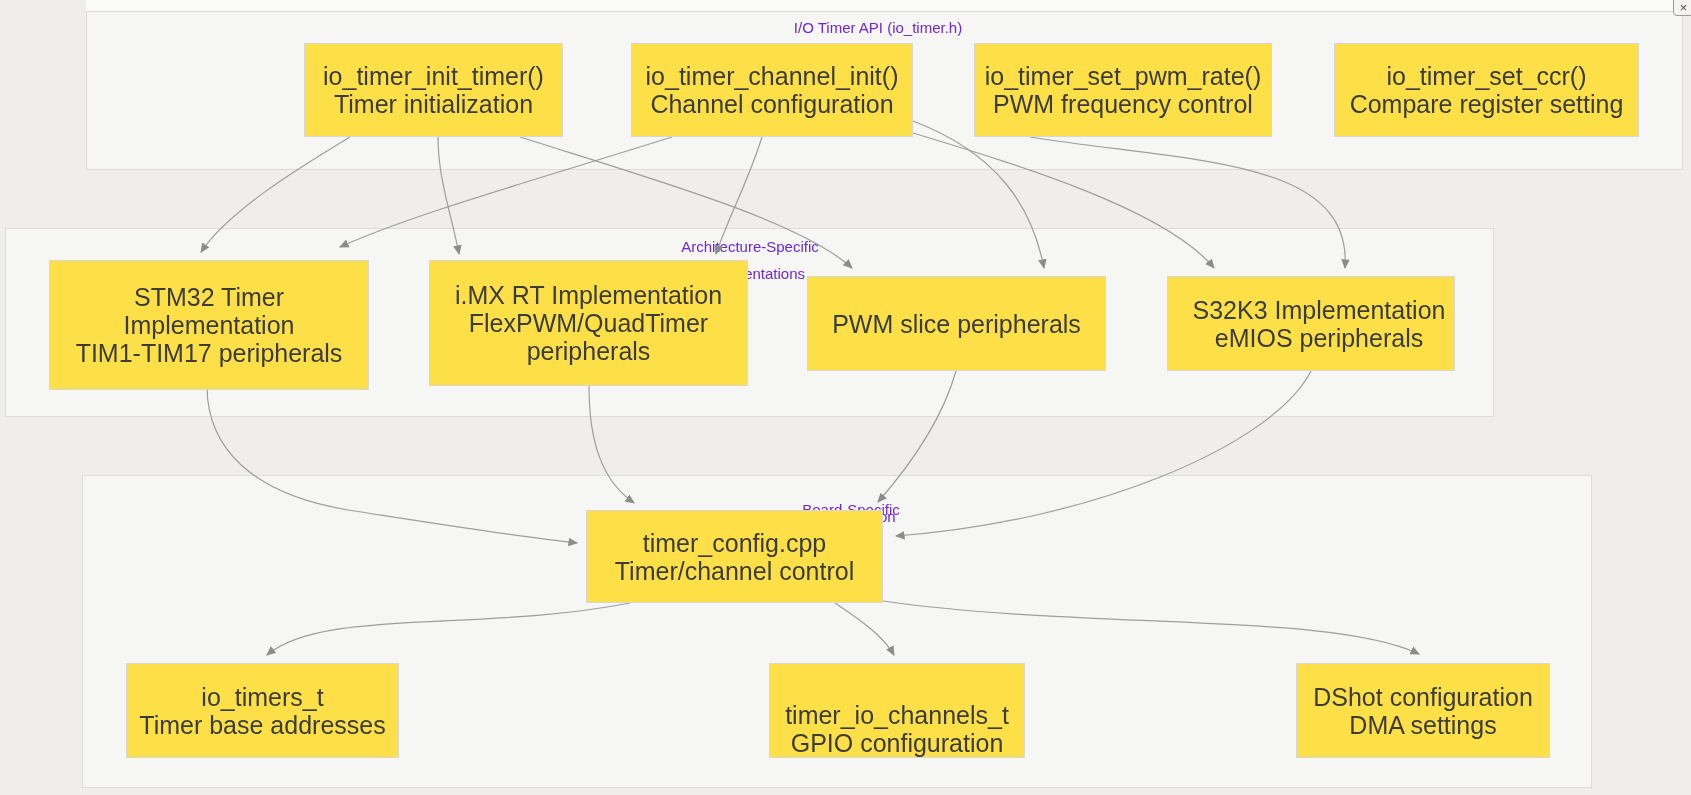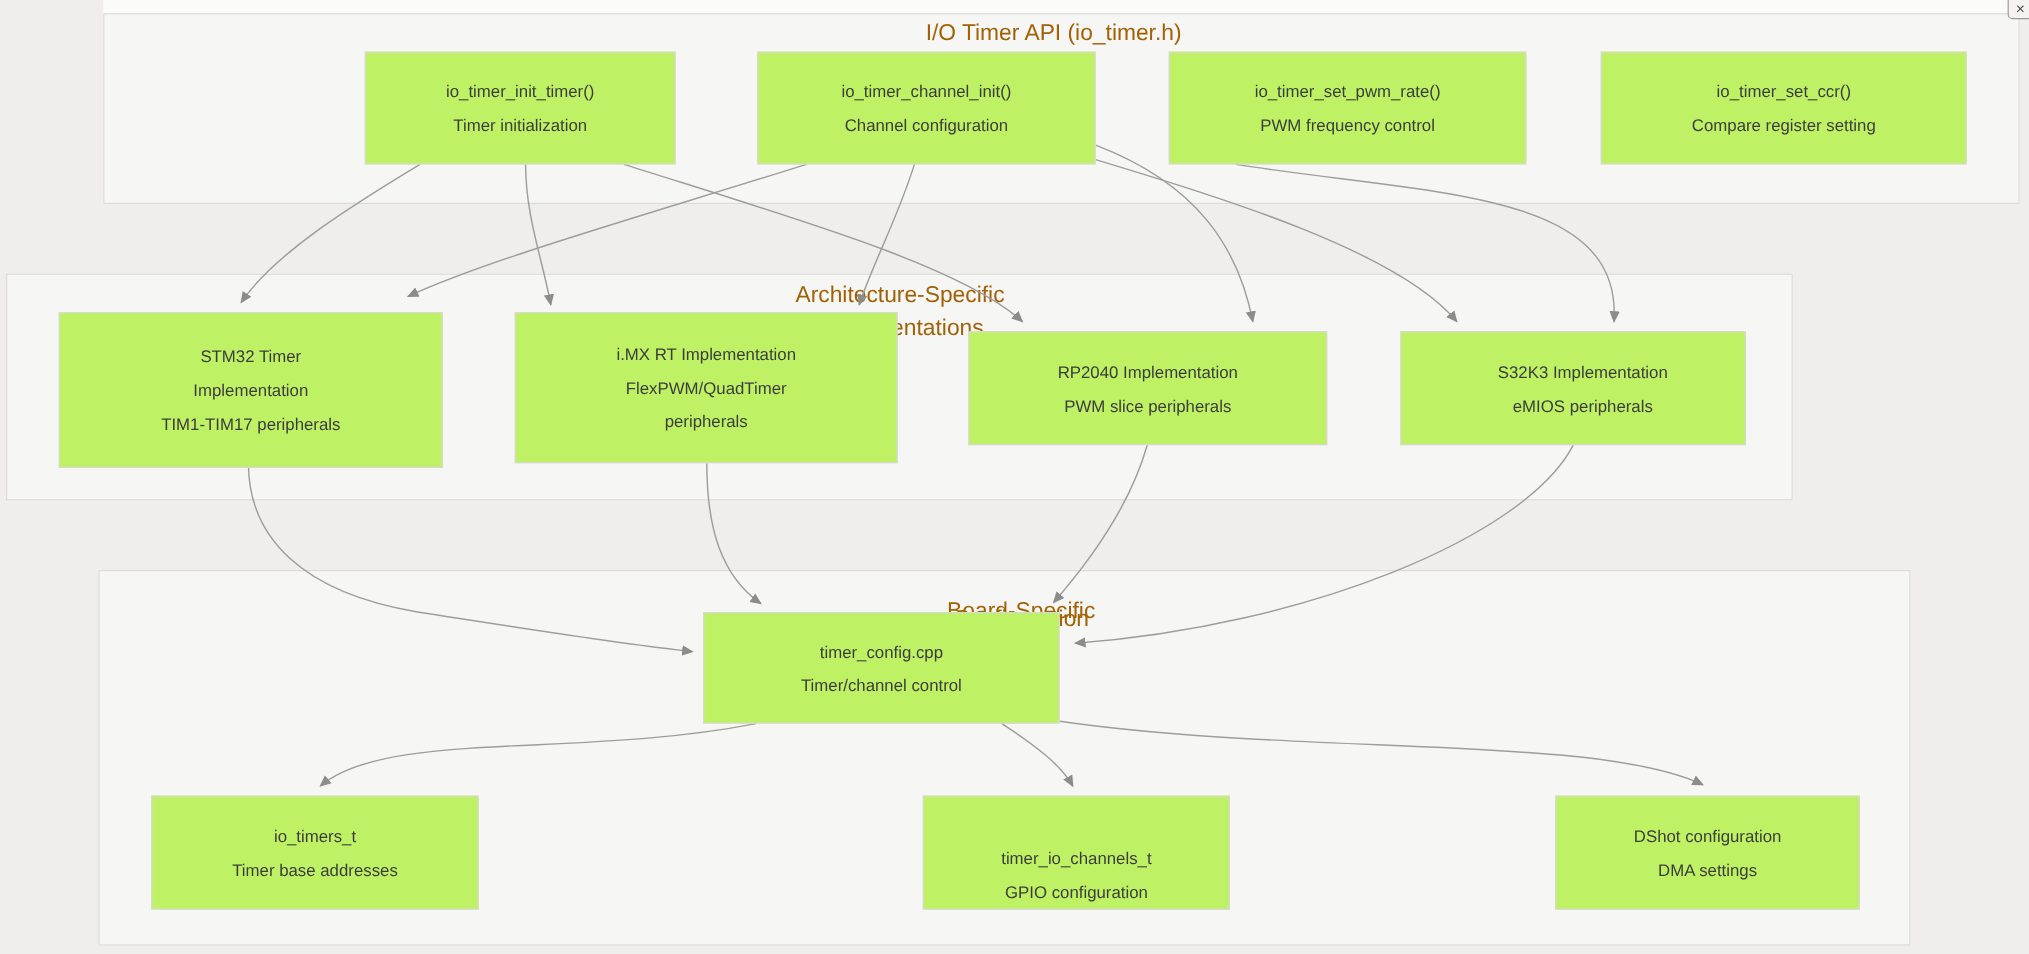--- a/index.html
+++ b/index.html
@@ -9,28 +9,28 @@
     font-family:"Liberation Sans","DejaVu Sans",sans-serif;
     color:#3e3e3e;
   }
   .top-strip{position:absolute;left:86px;top:0;width:1605px;height:11px;background:#fbfbf9;}
   .section{
     position:absolute;background:#f6f6f4;border:1px solid #dedcd8;
     box-sizing:border-box;z-index:1;
   }
   .sec-title{
     position:absolute;transform:translateX(-50%);white-space:nowrap;
-    font-size:19px;line-height:24px;color:#a16207;z-index:1;
+    font-size:15px;line-height:24px;color:#6d28d9;z-index:1;
   }
   #edge-layer{position:absolute;left:0;top:0;z-index:2;pointer-events:none;}
   .node{
-    position:absolute;background:#bef264;border:1px solid #d9d7d4;
+    position:absolute;background:#fde047;border:1px solid #d9d7d4;
     box-sizing:border-box;z-index:3;
     display:flex;flex-direction:column;justify-content:center;align-items:center;
-    text-align:center;font-size:14px;line-height:28px;color:#3c3c3c;
+    text-align:center;font-size:25px;line-height:28px;color:#3c3c3c;
   }
   .node-line{white-space:nowrap;}
   .close-btn{
     position:absolute;left:1673px;top:-5px;width:21px;height:21px;
     background:#f4f3f1;border:1px solid #9a9a9a;border-radius:4px;
     box-sizing:border-box;z-index:5;
     display:flex;align-items:flex-end;justify-content:center;
     font-size:13px;line-height:15px;color:#4a4a4a;cursor:default;
   }
 </style>
@@ -95,21 +95,20 @@
       <div class="node-line">STM32 Timer</div>
       <div class="node-line">Implementation</div>
       <div class="node-line">TIM1-TIM17 peripherals</div>
     </div>
     <div class="node" style="left: 429px; top: 260px; width: 319px; height: 126px;">
       <div class="node-line">i.MX RT Implementation</div>
       <div class="node-line">FlexPWM/QuadTimer</div>
       <div class="node-line">peripherals</div>
     </div>
     <div class="node" style="left: 807px; top: 276px; width: 299px; height: 95px;">
-      <div class="node-line">RP2040 Implementation</div>
       <div class="node-line">PWM slice peripherals</div>
     </div>
     <div class="node" style="left: 1167px; top: 276px; width: 288px; height: 95px; padding-left: 16px;">
       <div class="node-line">S32K3 Implementation</div>
       <div class="node-line">eMIOS peripherals</div>
     </div>
     <div class="node" style="left: 586px; top: 510px; width: 297px; height: 93px;">
       <div class="node-line">timer_config.cpp</div>
       <div class="node-line">Timer/channel control</div>
     </div>

